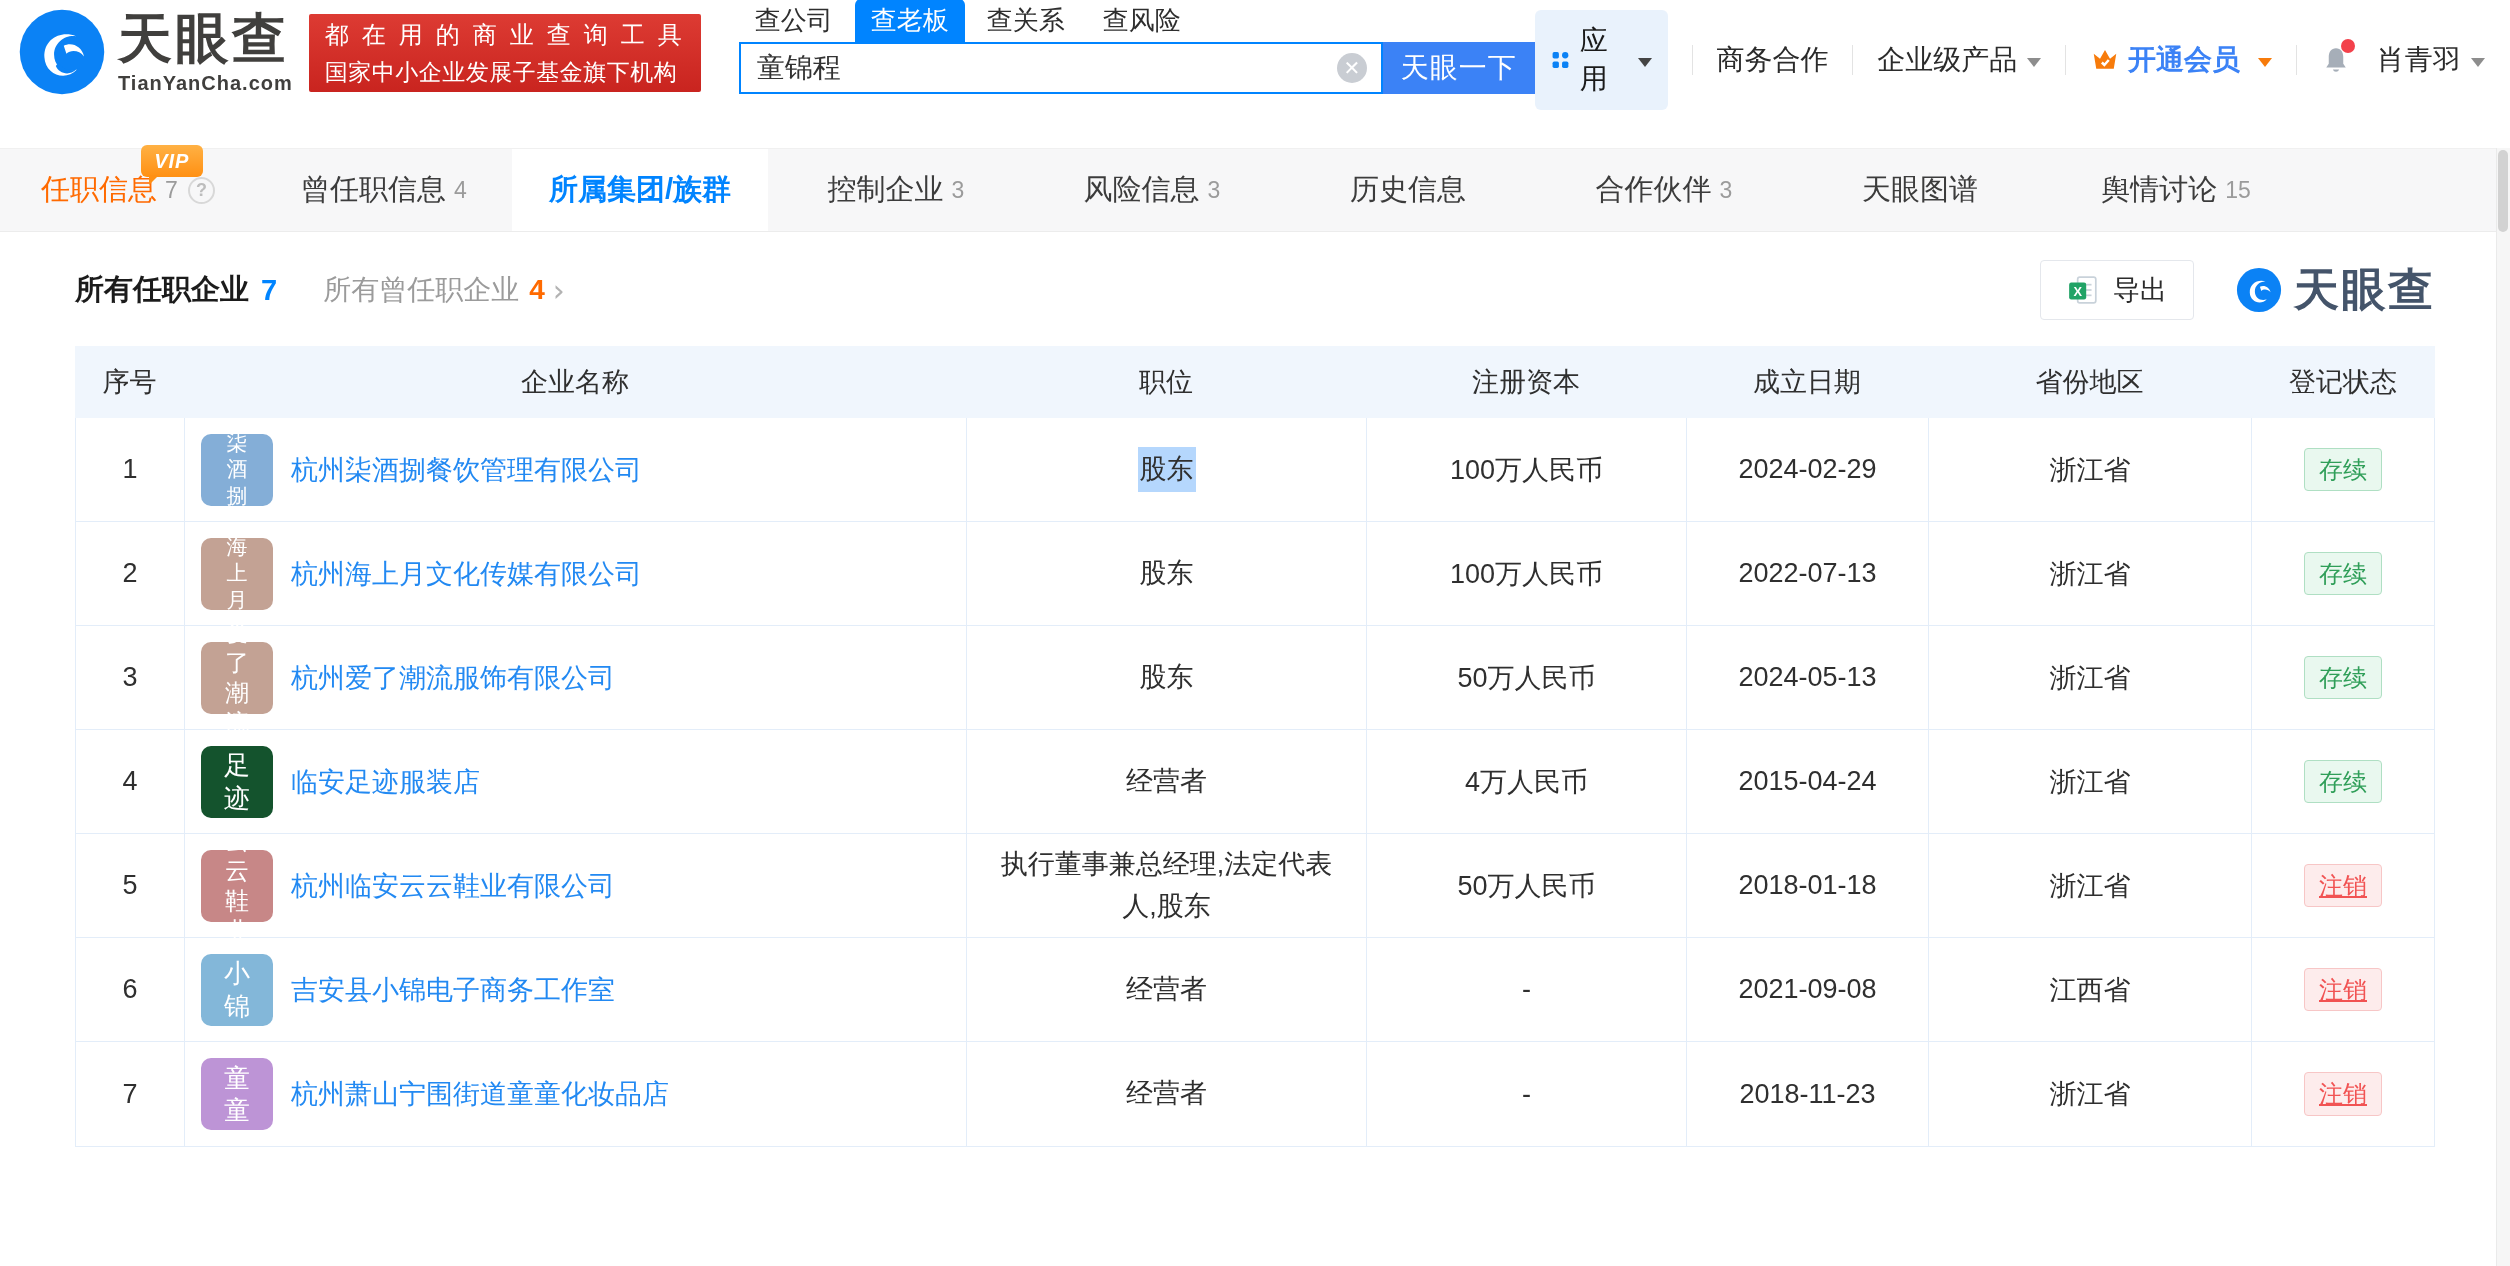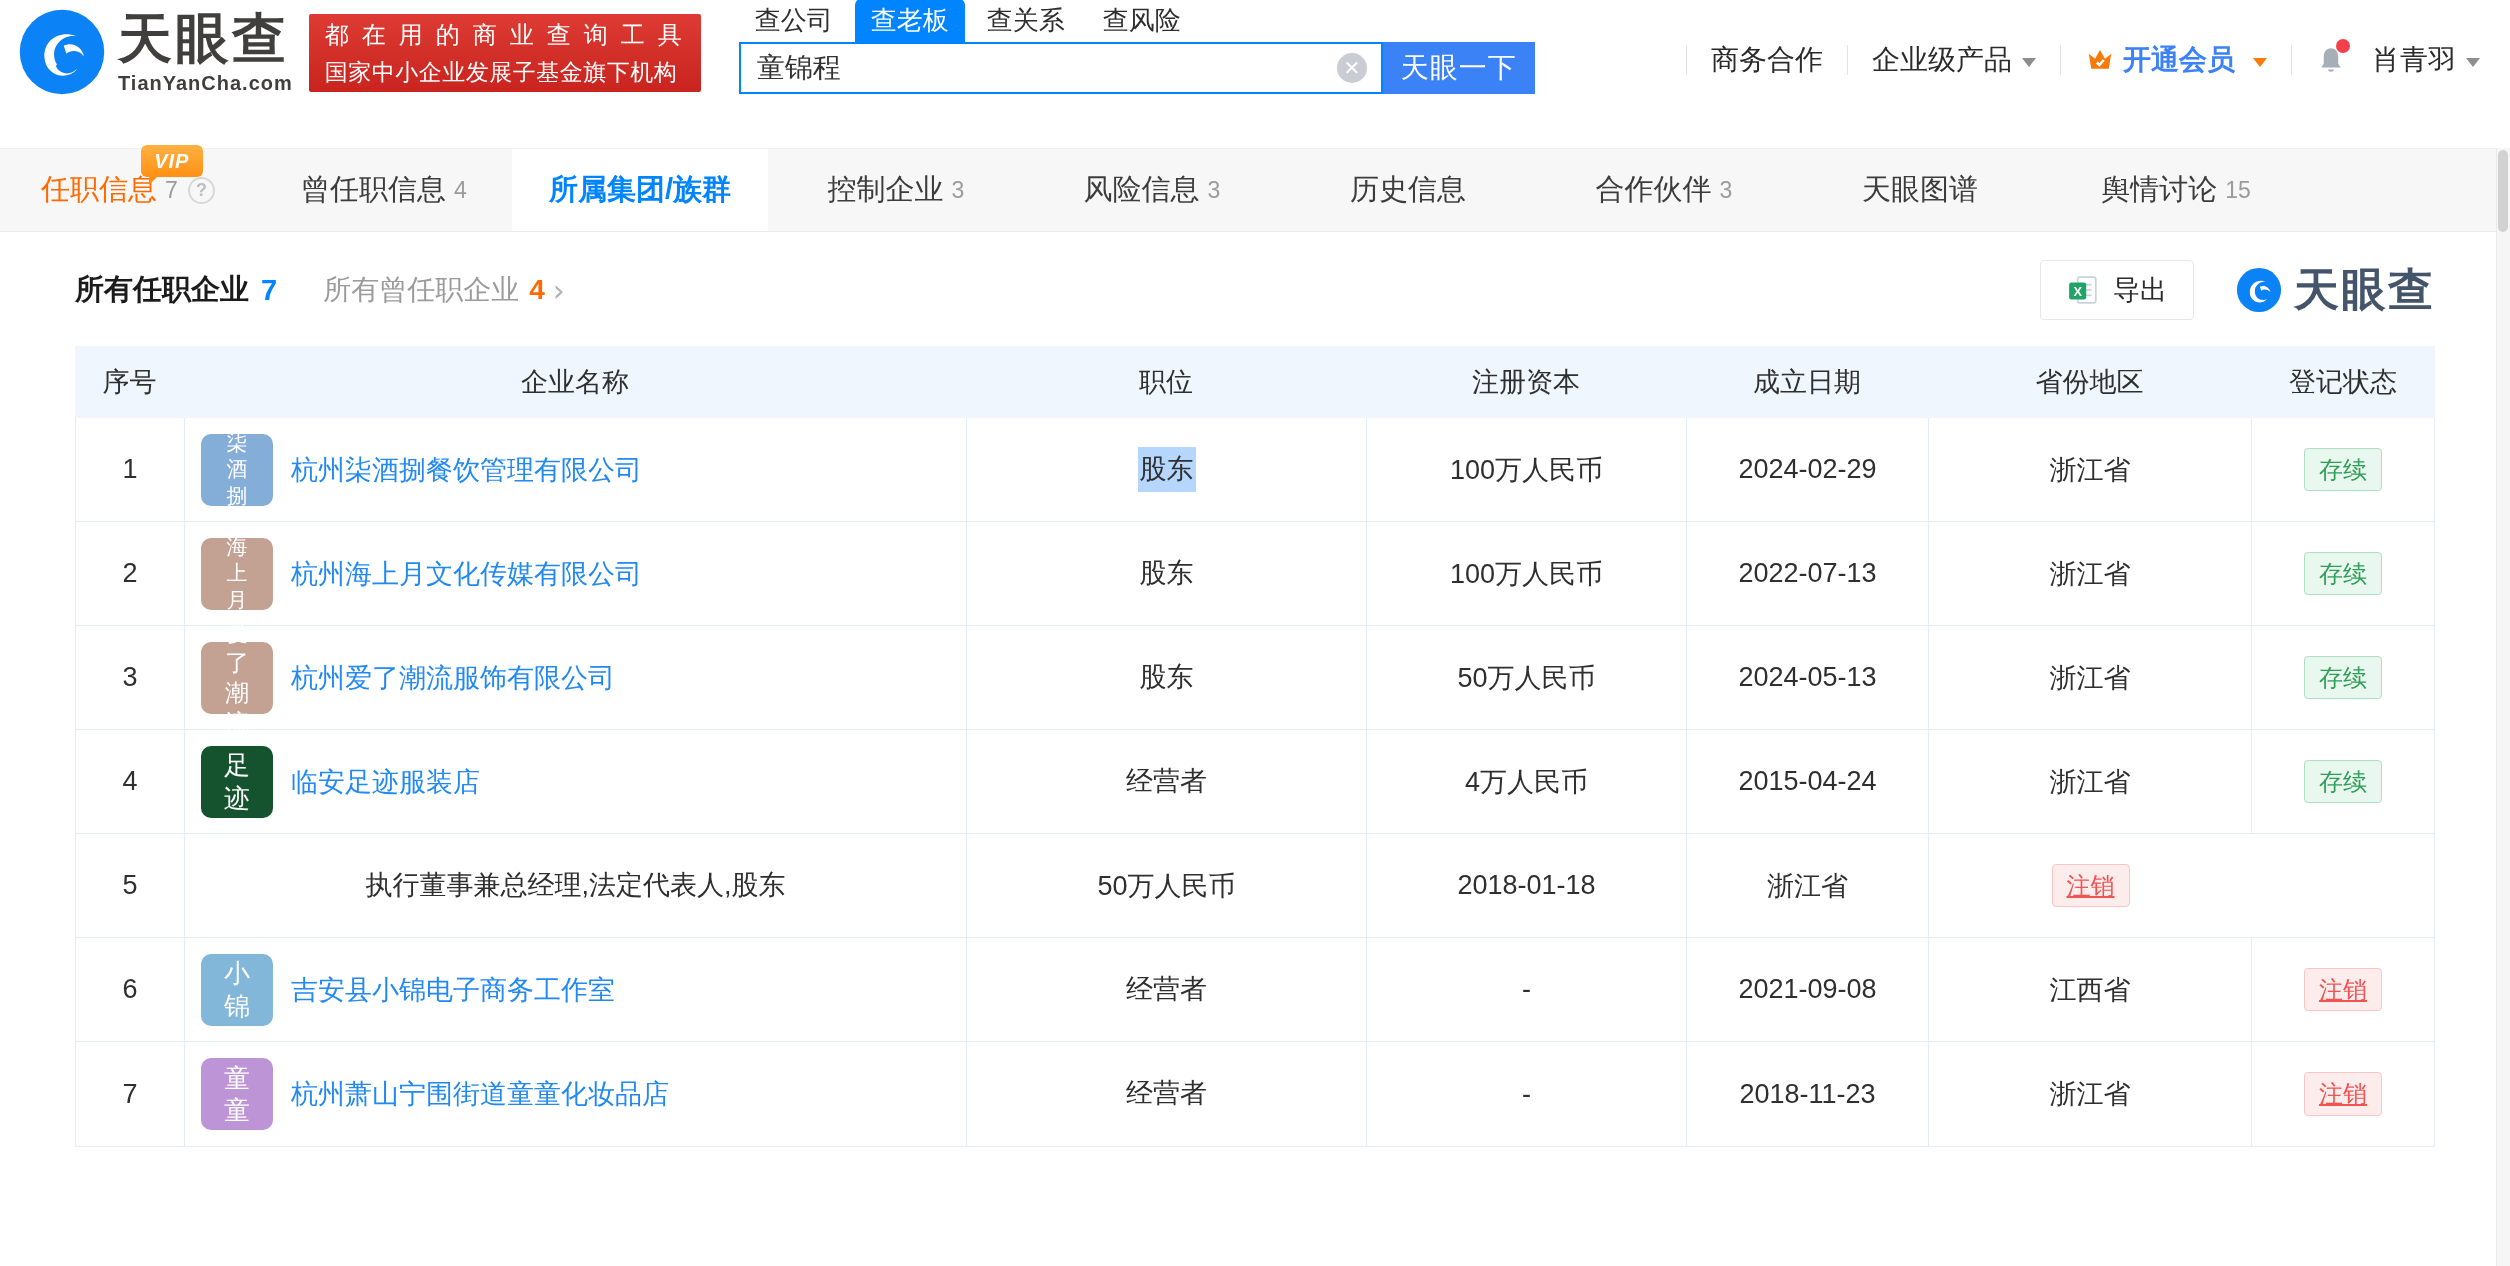--- a/index.html
+++ b/index.html
@@ -118,20 +118,30 @@
       <div class="sbar">
         <div class="sinput-wrap">
           <input class="sinput" type="text" value="童锦程" style="">
           <span class="clear-btn">✕</span>
         </div>
         <div class="sbtn">天眼一下</div>
       </div>
     </div>
 
     <div class="topnav">
+      <div class="apps-chip">
+        <svg width="28" height="28" viewBox="0 0 24 24">
+          <rect x="2" y="2" width="8" height="8" rx="2" fill="#0b82f5"></rect>
+          <circle cx="18" cy="6" r="4" fill="#0b82f5"></circle>
+          <rect x="2" y="14" width="8" height="8" rx="2" fill="#0b82f5"></rect>
+          <rect x="14" y="14" width="8" height="8" rx="2" fill="#0b82f5"></rect>
+        </svg>
+        <span>应用</span>
+        <span class="caret dark"></span>
+      </div>
       <span class="vdiv"></span>
       <span class="nav-link">商务合作</span>
       <span class="vdiv"></span>
       <span class="nav-link">
         <span>企业级产品</span>
         <span class="caret"></span>
       </span>
       <span class="vdiv"></span>
       <span class="nav-link vip-link">
         <svg width="30" height="30" viewBox="0 0 24 24">
@@ -309,20 +319,24 @@
     <div class="td">浙江省</div>
     <div class="td">
               <span class="badge active">存续</span>
             </div>
   </div>
 
   <div class="tr">
     <div class="td c-idx">
               <span>5</span>
             </div>
+    <div class="td c-name">
+      <span class="corp-logo" style="background: rgb(199, 135, 135); font-size: 24px;">云云鞋业</span>
+      <a class="corp-link">杭州临安云云鞋业有限公司</a>
+    </div>
     <div class="td c-pos">
               <span>执行董事兼总经理,法定代表人,股东</span>
             </div>
     <div class="td">50万人民币</div>
     <div class="td">2018-01-18</div>
     <div class="td">浙江省</div>
     <div class="td">
               <span class="badge cancelled">注销</span>
             </div>
   </div>

